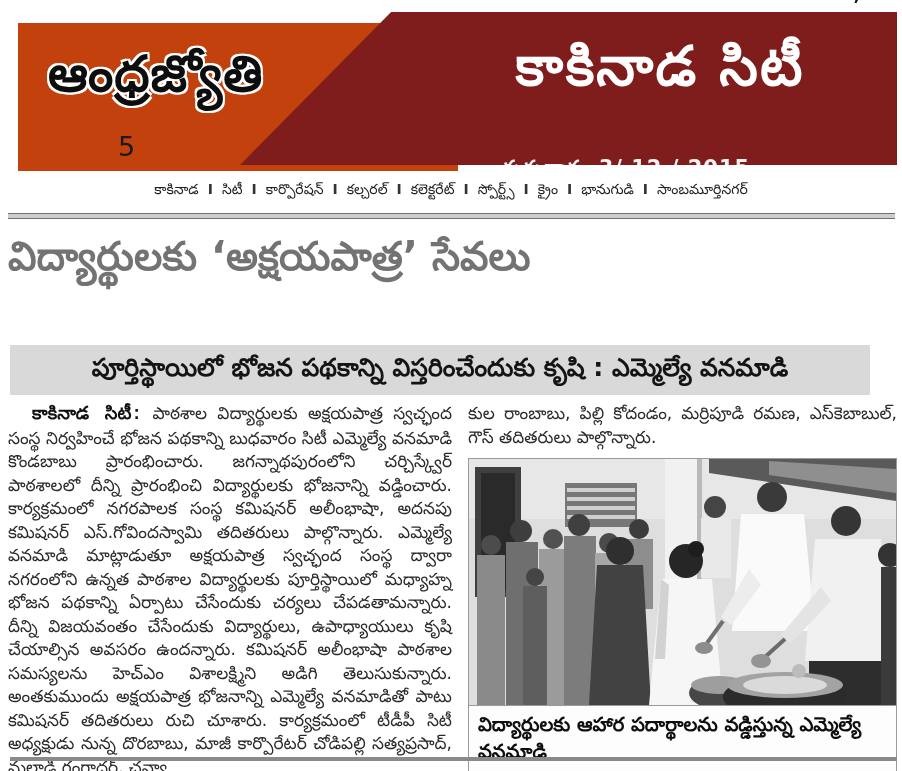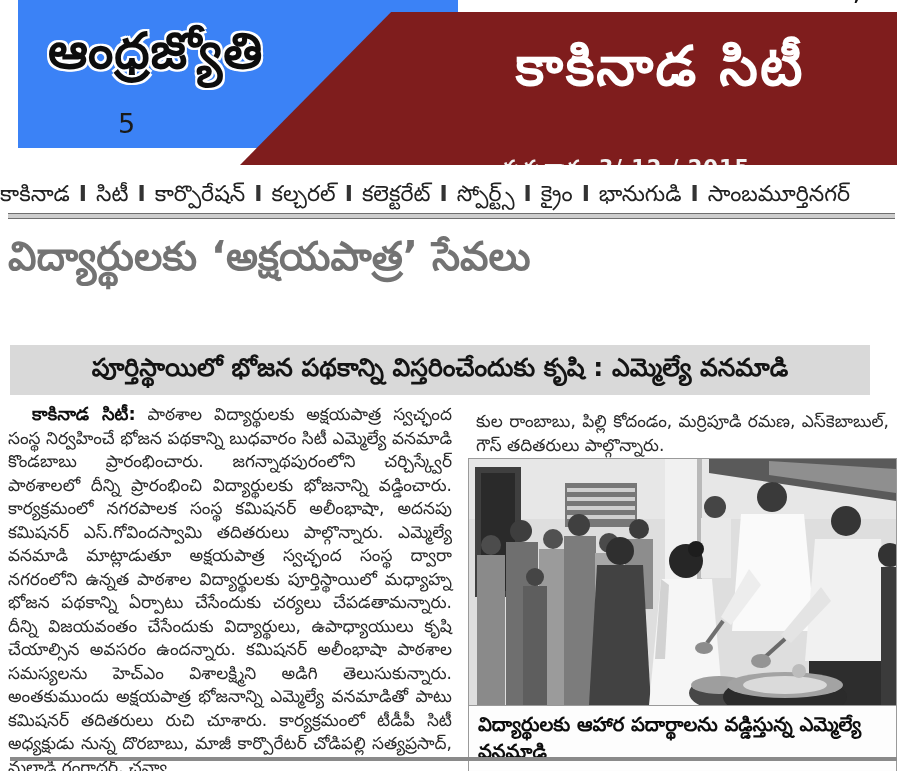--- a/index.html
+++ b/index.html
@@ -1,52 +1,52 @@
 <!DOCTYPE html>
 <html><head>
 <meta charset="utf-8">
 <style>
   html,body{margin:0;padding:0;background:#ffffff;}
   body{font-family:"DejaVu Sans", sans-serif;}
   .page{position:relative;width:902px;height:771px;background:#ffffff;overflow:hidden;color:#1c1c1c;}
 
   
-  .masthead-gray{position:absolute;left:18px;top:0;width:440px;height:148px;background:#3b82f6;}
+  .masthead-gray{position:absolute;left:18px;top:23px;width:440px;height:148px;background:#c2410c;}
   .logo{position:absolute;left:30px;top:22px;font-size:50px;font-weight:bold;color:#0d0d0d;
         letter-spacing:1px;
         text-shadow:-2px -2px 0 #fff,2px -2px 0 #fff,-2px 2px 0 #fff,2px 2px 0 #fff,0 2px 0 #fff,0 -2px 0 #fff;}
   .page-number{position:absolute;left:100px;top:108px;font-size:27px;color:#1a1a1a;}
   .banner-black{position:absolute;left:240px;top:12px;width:657px;height:153px;background:#7f1d1d;
         clip-path:polygon(23% 0,100% 0,100% 100%,0% 100%);}
   .banner-title{position:absolute;left:190px;top:22px;width:460px;text-align:center;
         font-size:55px;font-weight:bold;color:#ffffff;letter-spacing:2px;}
   .banner-date{position:absolute;left:262px;top:112px;font-size:21px;font-weight:bold;color:#f2f2f2;letter-spacing:1px;margin-top:32px;}
   .scan-artifact{position:absolute;left:852px;top:-10px;font-size:30px;color:#111;}
 
   
-  .section-bar{position:absolute;left:0;top:181px;width:902px;text-align:left;font-size:22px;color:#222;}
+  .section-bar{position:absolute;left:0;top:181px;width:902px;text-align:center;font-size:14px;color:#222;}
   .section-bar .sep{margin:0 9px;color:#333;font-weight:bold;}
   .rule-double{position:absolute;left:8px;top:213px;width:887px;height:4px;background:#cdcdcd;
         border-top:1.5px solid #6f6f6f;border-bottom:1.5px solid #6f6f6f;}
 
   
   .headline{position:absolute;left:8px;top:230px;width:890px;font-size:40px;line-height:1.3;
         font-weight:bold;color:#737373;white-space:nowrap;}
   .subhead-band{position:absolute;left:10px;top:345px;width:860px;height:50px;background:#d9d9d9;
         display:flex;align-items:center;justify-content:center;}
   .subhead-band .txt{font-size:25px;font-weight:bold;color:#141414;}
 
   
   .col-left{position:absolute;left:8px;top:402px;width:444px;font-size:17px;line-height:23.5px;
         text-align:justify;color:#2a2a2a;}
-  .col-left .dateline{font-weight:bold;font-size:18px;color:#111;}
+  .col-left .dateline{font-weight:bold;font-size:18px;color:#111;font-family:Liberation Mono, monospace;}
   .col-left p{margin:0;text-indent:24px;}
   .col-right-text{position:absolute;left:468px;top:402px;width:429px;font-size:17px;line-height:23.5px;
         text-align:justify;color:#2a2a2a;}
-  .col-right-text p{margin:8px;}
+  .col-right-text p{margin:0;}
 
   
   .photo-block{position:absolute;left:468px;top:458px;width:427px;border:1px solid #9a9a9a;background:#fff;}
   .photo-art{display:block;width:427px;height:246px;background:#dcdcdc;}
   .photo-caption{border-top:1px solid #9a9a9a;padding:7px 9px 9px 9px;font-size:19.5px;font-weight:bold;color:#0e0e0e;background:#fdfdfd;}
 
   .rule-bottom{position:absolute;left:10px;top:757px;width:887px;height:3.5px;background:#8a8a8a;}
 </style>
 </head>
 <body>

